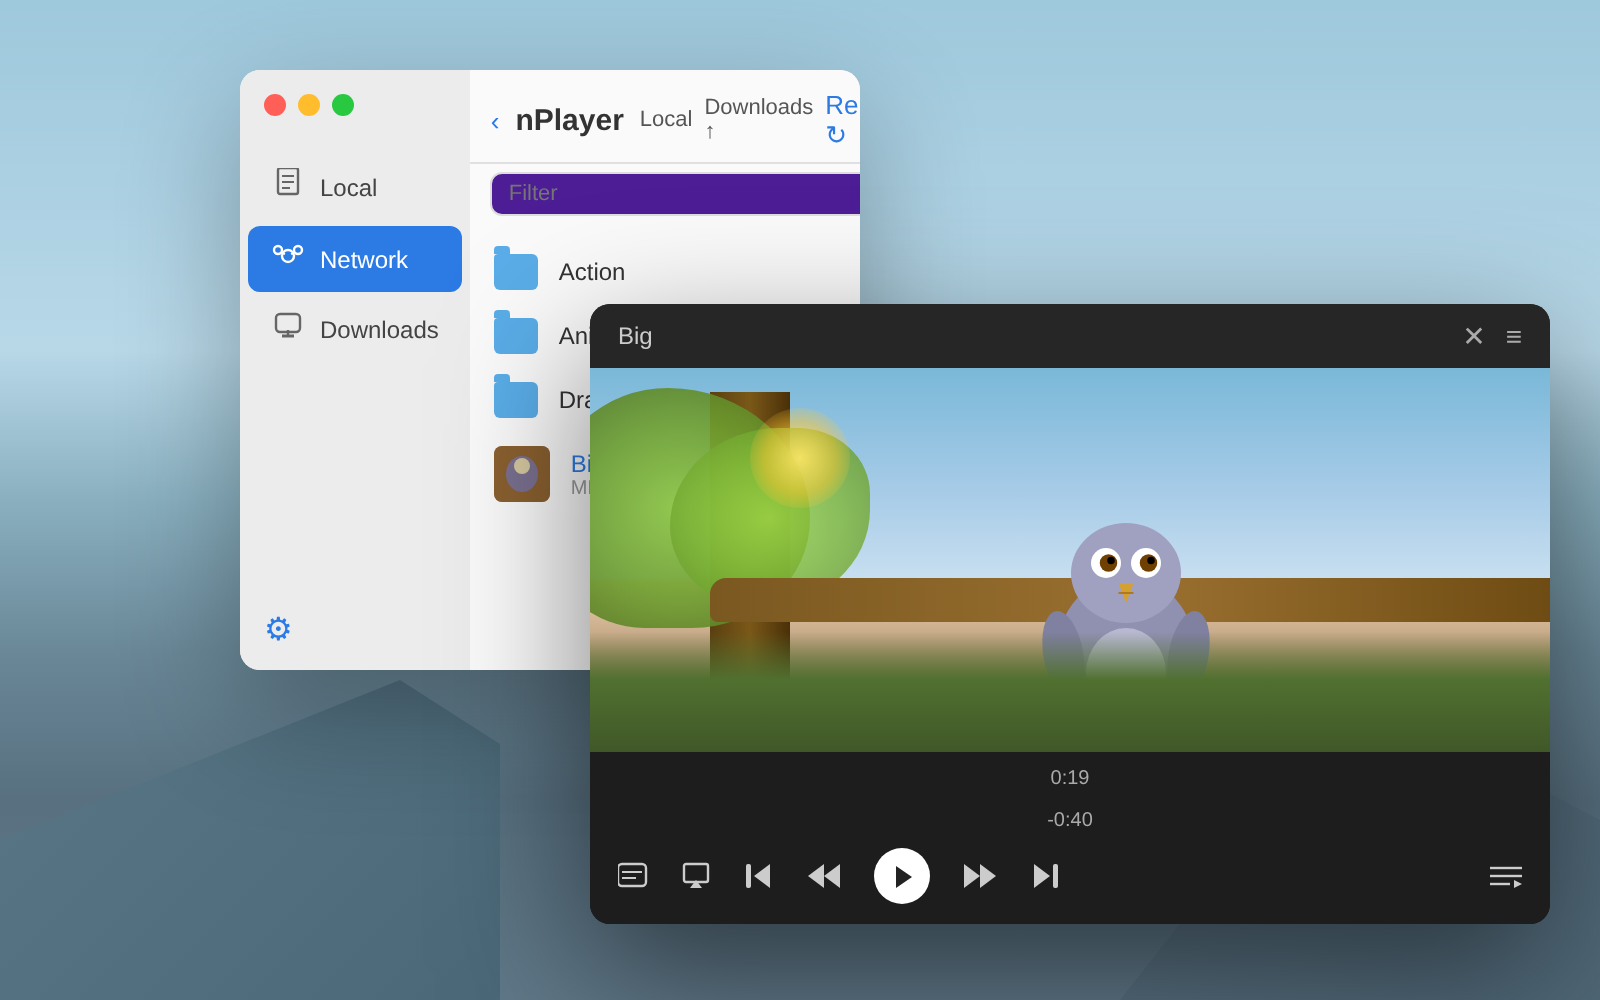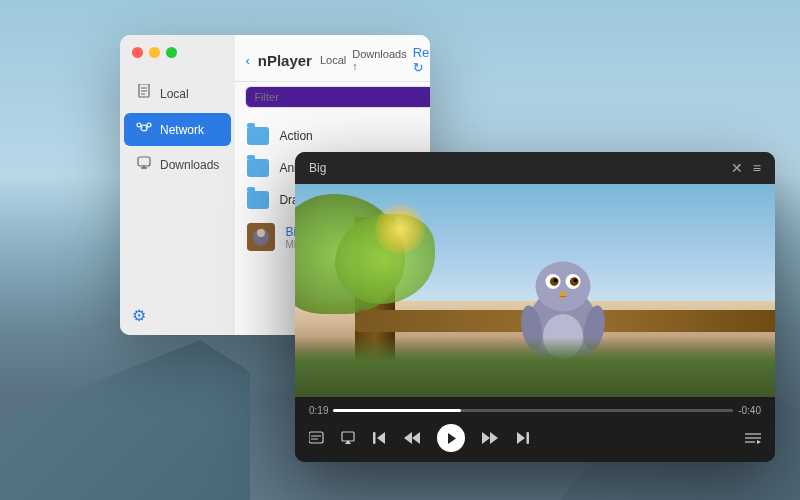--- a/index.html
+++ b/index.html
@@ -362,20 +362,21 @@
       background: rgba(30,30,30,0.95);
       padding: 8px 14px 10px;
       flex-shrink: 0;
     }
 
     .progress-row {
       display: flex;
       align-items: center;
       gap: 5px;
       margin-bottom: 8px;
+      flex-direction: column;
     }
 
     .time-label {
       font-size: 10px;
       color: #aaa;
       white-space: nowrap;
     }
 
     .progress-bar-bg {
       flex: 1;

